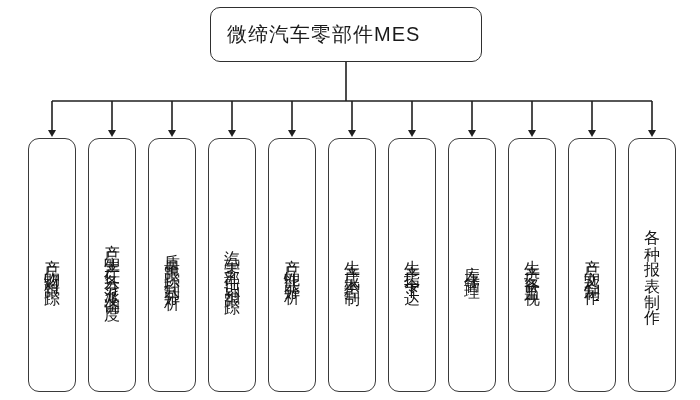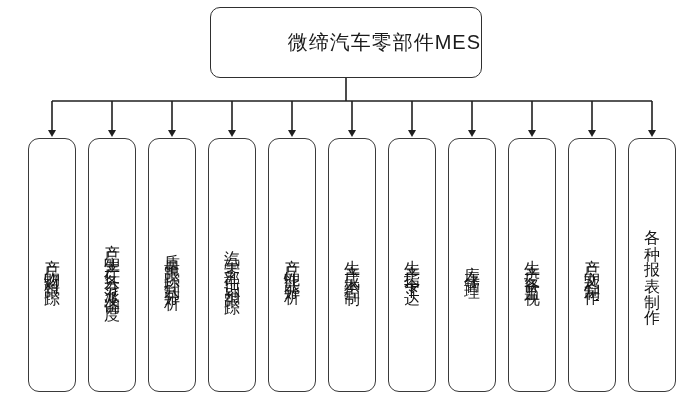--- a/index.html
+++ b/index.html
@@ -24,27 +24,27 @@
   }
   .connectors line {
     stroke: #1f1f1f;
     stroke-width: 1.6;
   }
   .root-box {
     position: absolute;
     left: 210px;
     top: 7px;
     width: 272px;
-    height: 71px;
+    height: 55px;
     border: 1.7px solid #2f2f2f;
     border-radius: 10px;
     background: #ffffff;
     display: flex;
     align-items: center;
-    justify-content: flex-end;
+    justify-content: flex-start;
     box-sizing: border-box;
     padding-left: 16px;
   }
   .root-box span {
     font-size: 20px;
     color: #1a1a1a;
     letter-spacing: 1px;
     white-space: nowrap;
   }
   .children-row {

